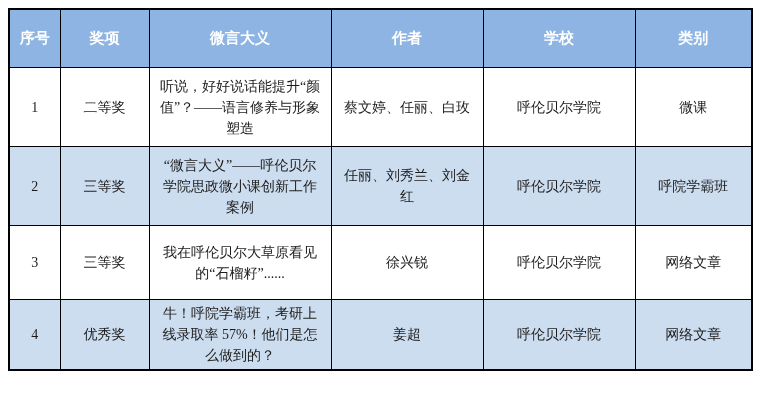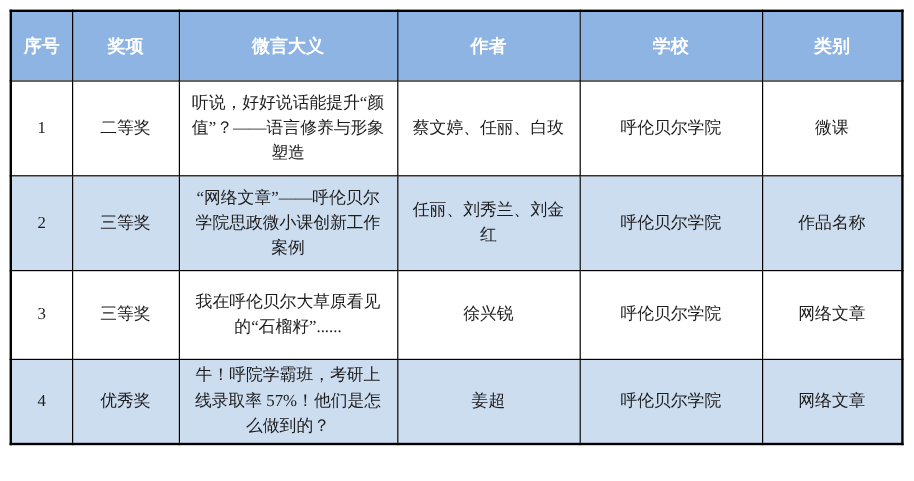--- a/index.html
+++ b/index.html
@@ -80,24 +80,24 @@
         <td class="num-cell">1</td>
         <td>二等奖</td>
         <td>听说，好好说话能提升“颜值”？——语言修养与形象塑造</td>
         <td>蔡文婷、任丽、白玫</td>
         <td>呼伦贝尔学院</td>
         <td>微课</td>
       </tr>
       <tr class="r2 alt">
         <td class="num-cell">2</td>
         <td>三等奖</td>
-        <td>“网络文章”——呼伦贝尔学院思政微小课创新工作案例</td>
+        <td>“微言大义”——呼伦贝尔学院思政微小课创新工作案例</td>
         <td>任丽、刘秀兰、刘金红</td>
         <td>呼伦贝尔学院</td>
-        <td>作品名称</td>
+        <td>呼院学霸班</td>
       </tr>
       <tr class="r3">
         <td class="num-cell">3</td>
         <td>三等奖</td>
         <td>我在呼伦贝尔大草原看见的“石榴籽”......</td>
         <td>徐兴锐</td>
         <td>呼伦贝尔学院</td>
         <td>网络文章</td>
       </tr>
       <tr class="r4 alt">

